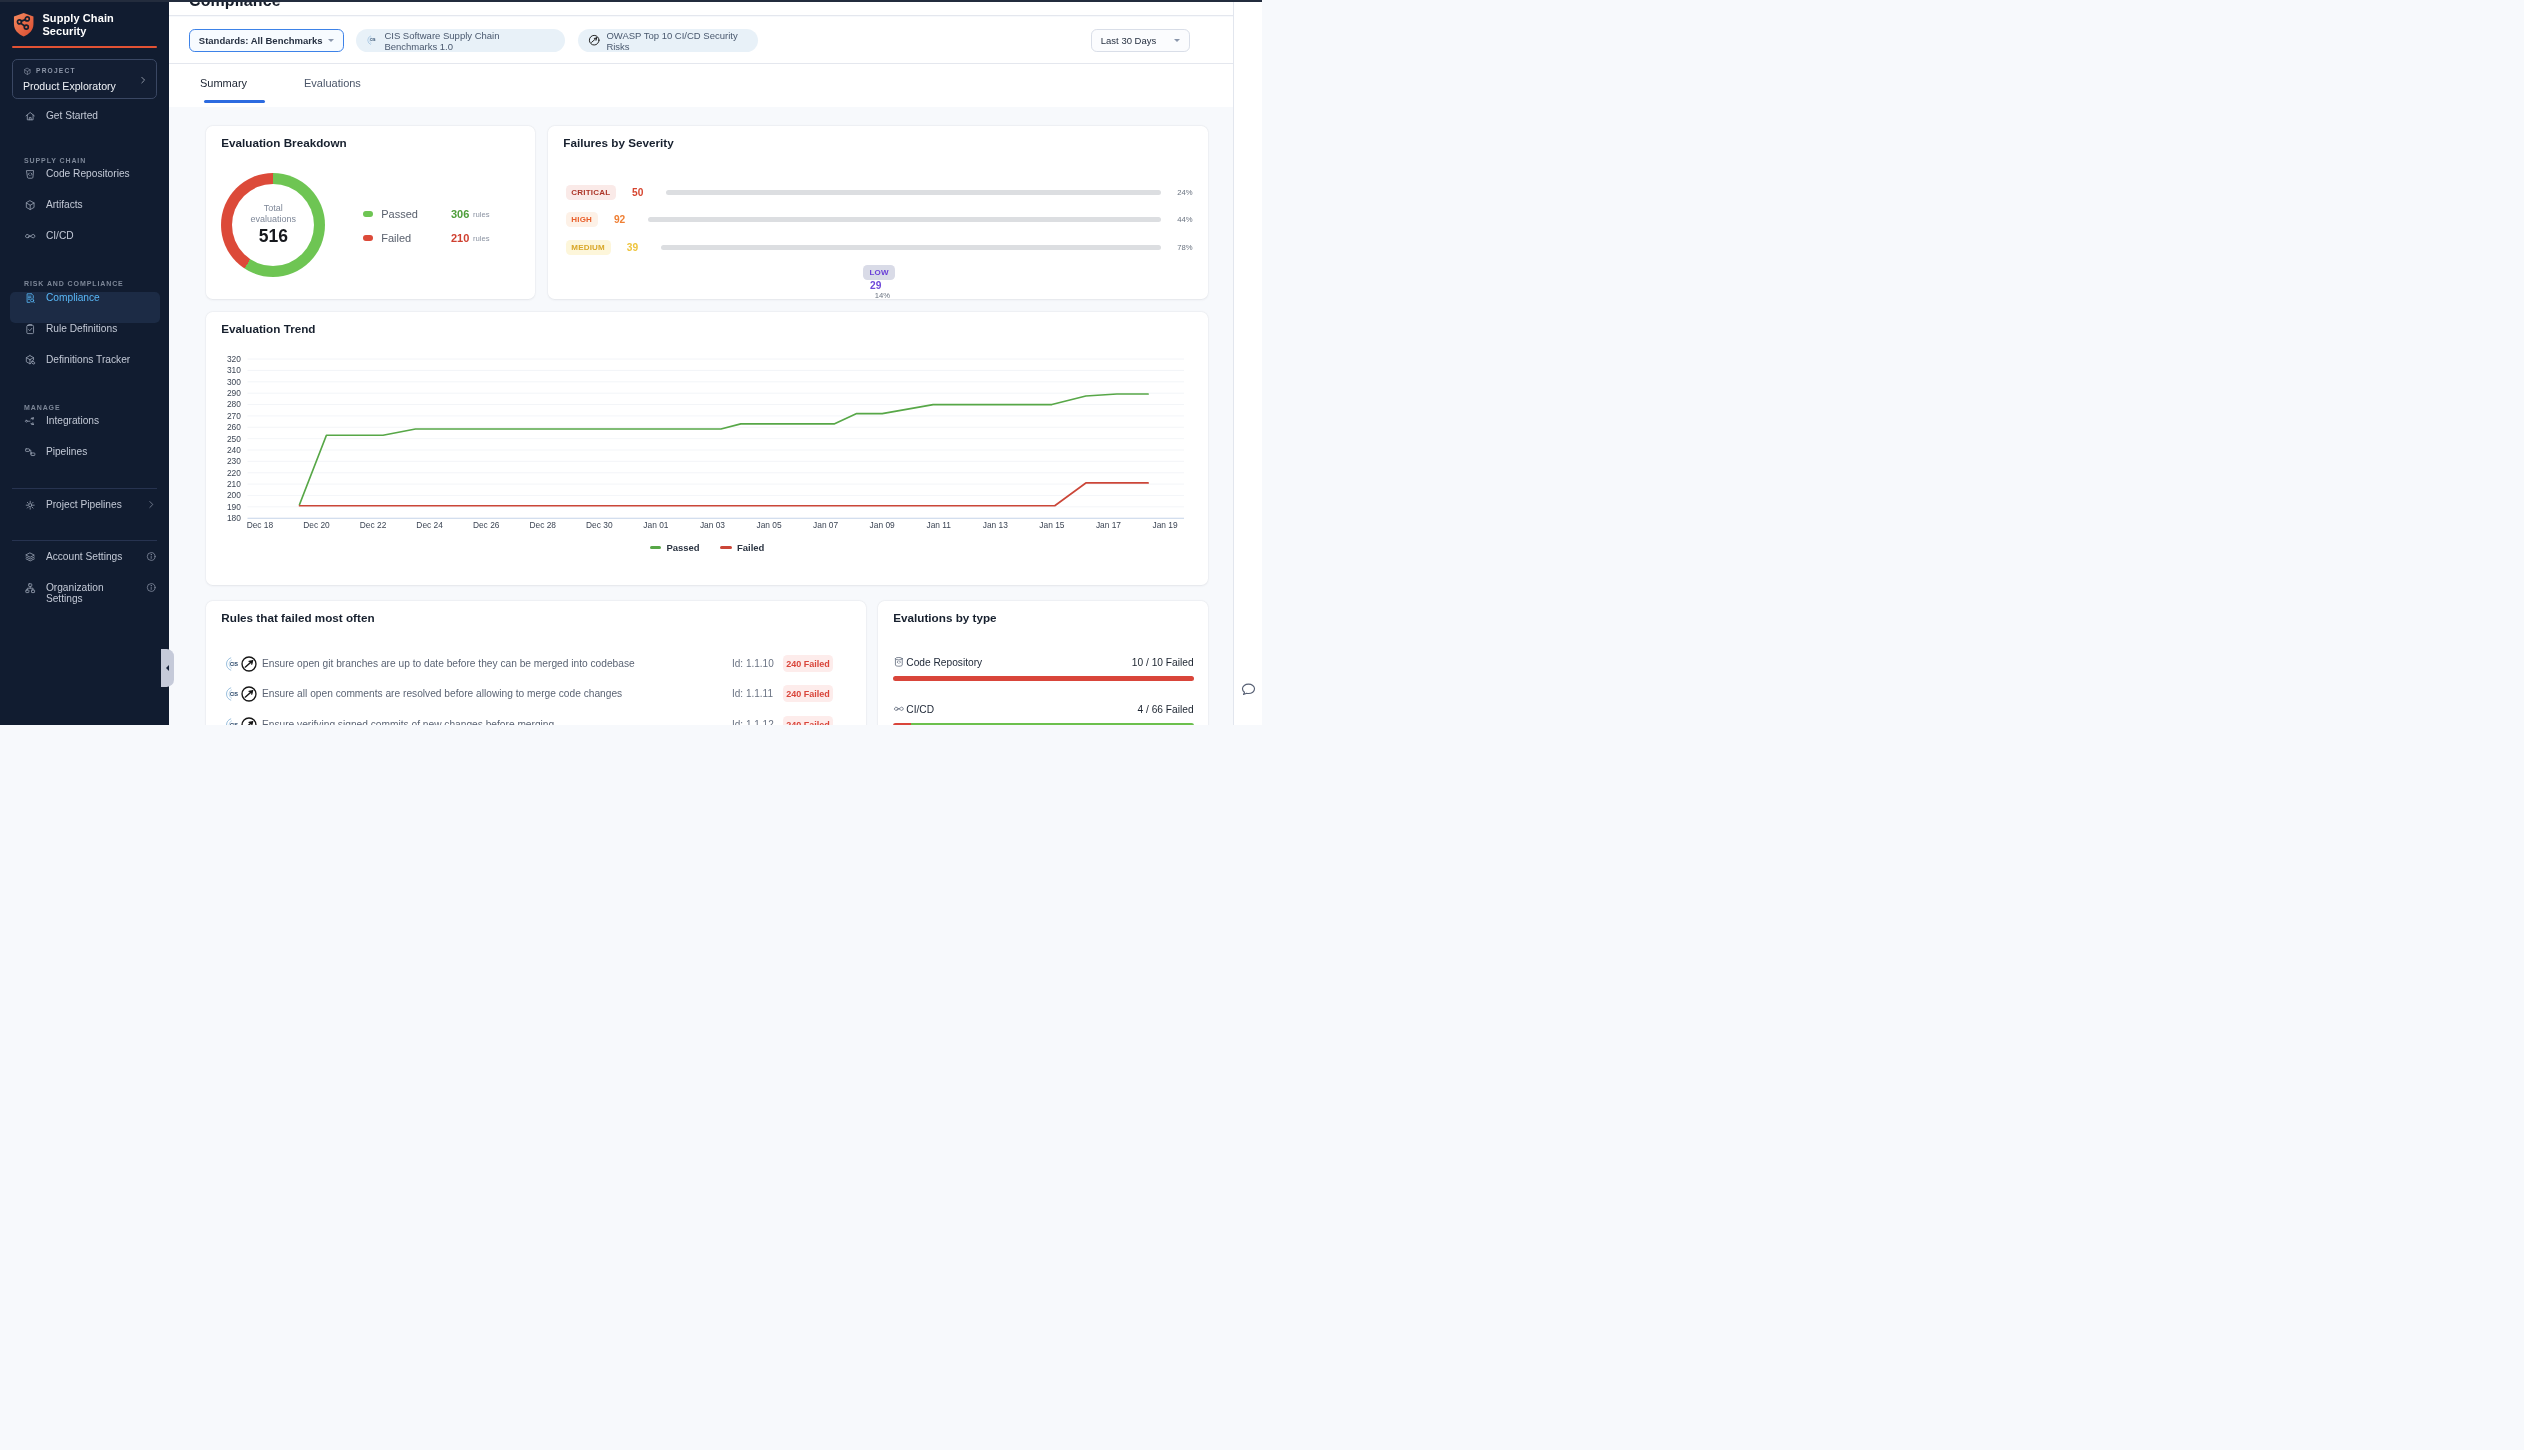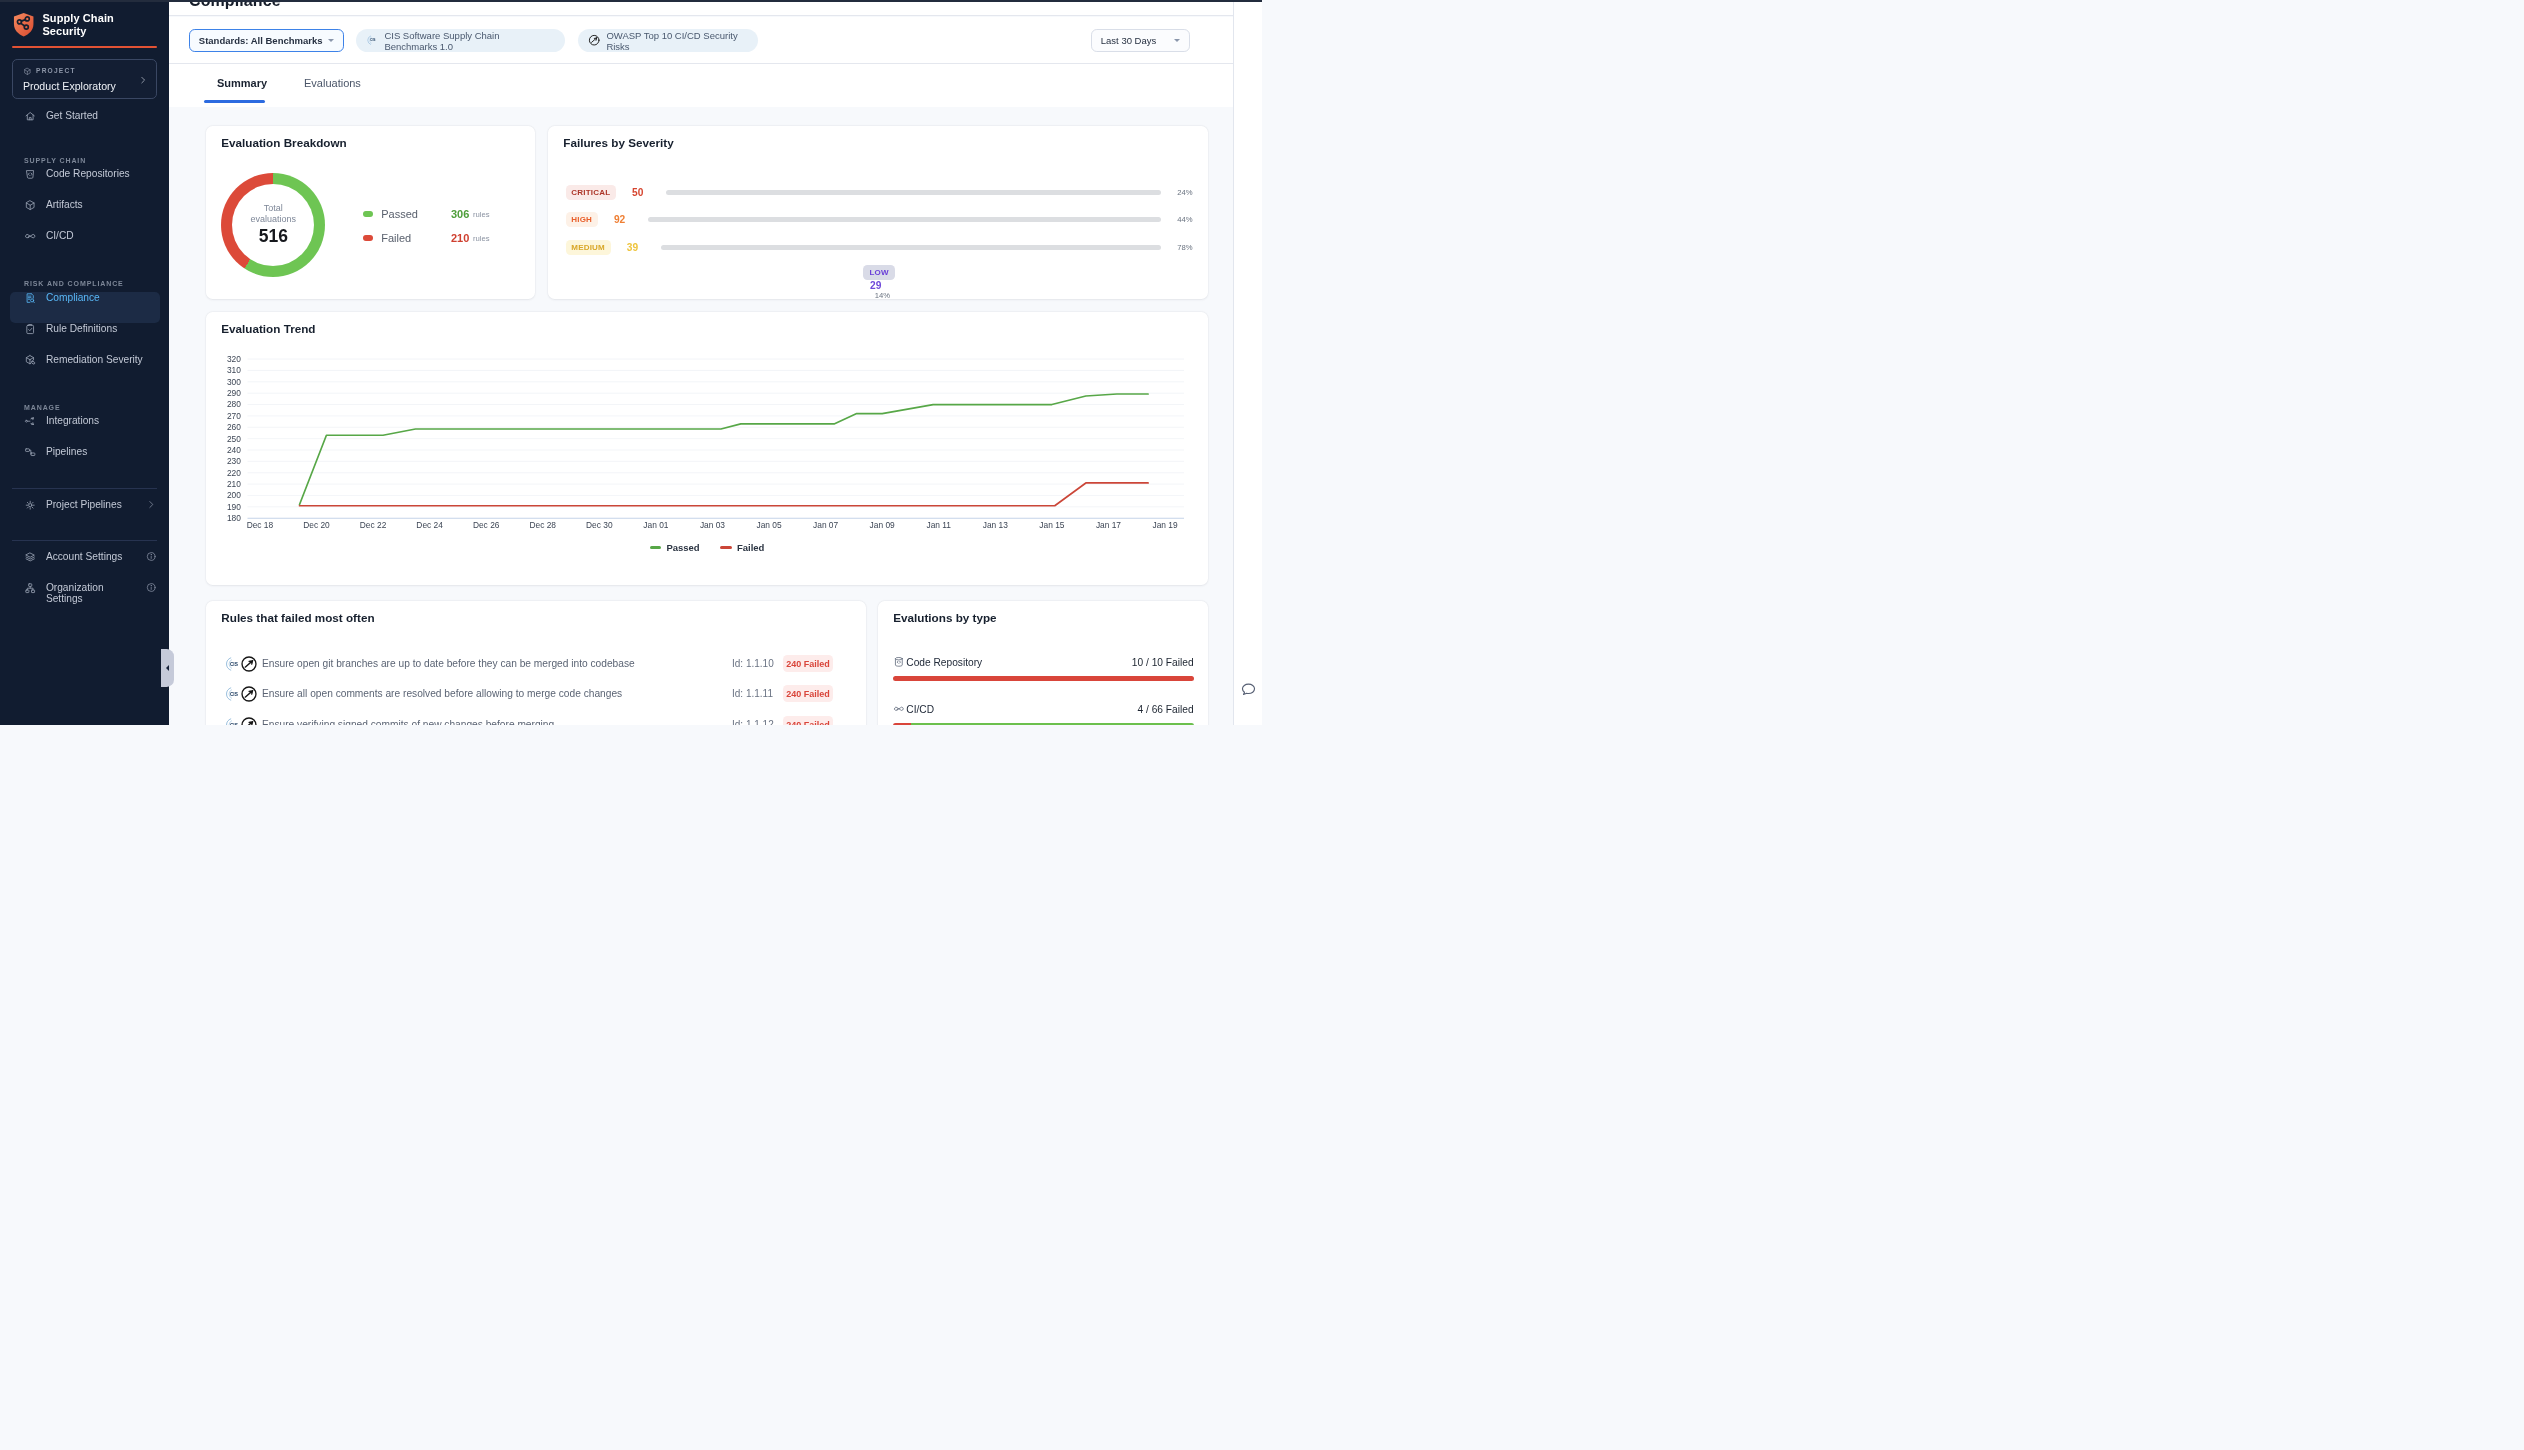--- a/index.html
+++ b/index.html
@@ -44,21 +44,21 @@
   .pill { position:absolute; top:12.4px; height:22.6px; display:flex; align-items:center; border-radius:5.8px; font-size:9.5px; cursor:pointer; }
   #standards-dd { left:20px; width:155px; border:1.1px solid #3d82e8; background:#f7fbff; color:#273142; font-weight:600; padding:0 8.8px; justify-content:space-between; }
   .dd-chev { width:0; height:0; border:3.3px solid transparent; border-top-color:#8a96ab; margin-top:2.9px; }
   .chip { background:#e8f1f8; border-radius:11.7px; color:#49586e; padding:0 10.2px; gap:5.8px; }
   #chip-cis { left:187px; width:209px; }
   #chip-owasp { left:409px; width:180px; }
   .chip .ic { width:12.4px; height:12.4px; flex:0 0 12.4px; }
   #date-dd { left:922px; width:99px; border:0.7px solid #d9dee8; background:#fbfcfe; color:#273142; padding:0 8.8px; justify-content:space-between; }
   #tabs-row { position:absolute; left:169px; top:64px; width:1064px; height:43px; background:#fff; }
   .tab { position:absolute; top:13px; font-size:11px; cursor:pointer; }
-  #tab-summary { left:48px; font-weight:700; color:#1a2230; }
+  #tab-summary { left:31px; font-weight:400; color:#1a2230; }
   #tab-evaluations { left:135px; color:#4a5568; }
   #tab-underline { position:absolute; left:35px; top:36px; width:61px; height:2.6px; border-radius:1.5px; background:#2c6be0; }
 
   
   #content { position:absolute; left:169px; top:107px; width:1064px; height:618px; background:#f7f9fc; }
   .card { position:absolute; background:#fff; border-radius:6.6px; box-shadow:0 0.7px 2.2px rgba(23,32,54,.07), 0 0 0 0.7px rgba(23,32,54,.025); }
   .card-title { position:absolute; left:15.3px; top:10.2px; font-size:11.7px; font-weight:700; color:#17202e; }
   #card-breakdown { left:37px; top:19px; width:329px; height:173px; }
   #card-severity  { left:379px; top:19px; width:660px; height:173px; }
   #card-trend     { left:37px; top:205px; width:1002px; height:273px; }
@@ -218,21 +218,21 @@
             <path d="M9 4.5V3h6v1.5"></path>
             <path d="m9 12.7 2.2 2.2 3.8-4.4"></path>
           </svg></span>
         <span>Rule Definitions</span>
       </div>
       <div class="nav-item">
         <span class="ic"><svg viewBox="0 0 24 24">
             <path d="M11.5 3 18.5 7v4.5M11.5 3 4.5 7v8l7 4 1.5-.9M4.5 7l7 4m0 0 7-4M11.5 11v8"></path>
             <rect x="13.6" y="14.6" width="7.6" height="3.8" rx="1.9" transform="rotate(33 17.4 16.5)"></rect>
           </svg></span>
-        <span>Remediation Severity</span>
+        <span>Definitions Tracker</span>
       </div>
       <div class="sec-label">MANAGE</div>
       <div class="nav-item">
         <span class="ic"><svg viewBox="0 0 24 24">
             <rect x="2.9" y="10.4" width="3.2" height="3.2" rx=".6" transform="rotate(45 4.5 12)"></rect>
             <path d="M7 12h4.5M13.5 7.5 18 5.8M13.5 16.5l4.5 1.7"></path>
             <path d="m18 5.8-3.4.3M18 5.8l-.8 3.3M18 18.2l-3.4-.3M18 18.2l-.8-3.3"></path>
           </svg></span>
         <span>Integrations</span>
       </div>

